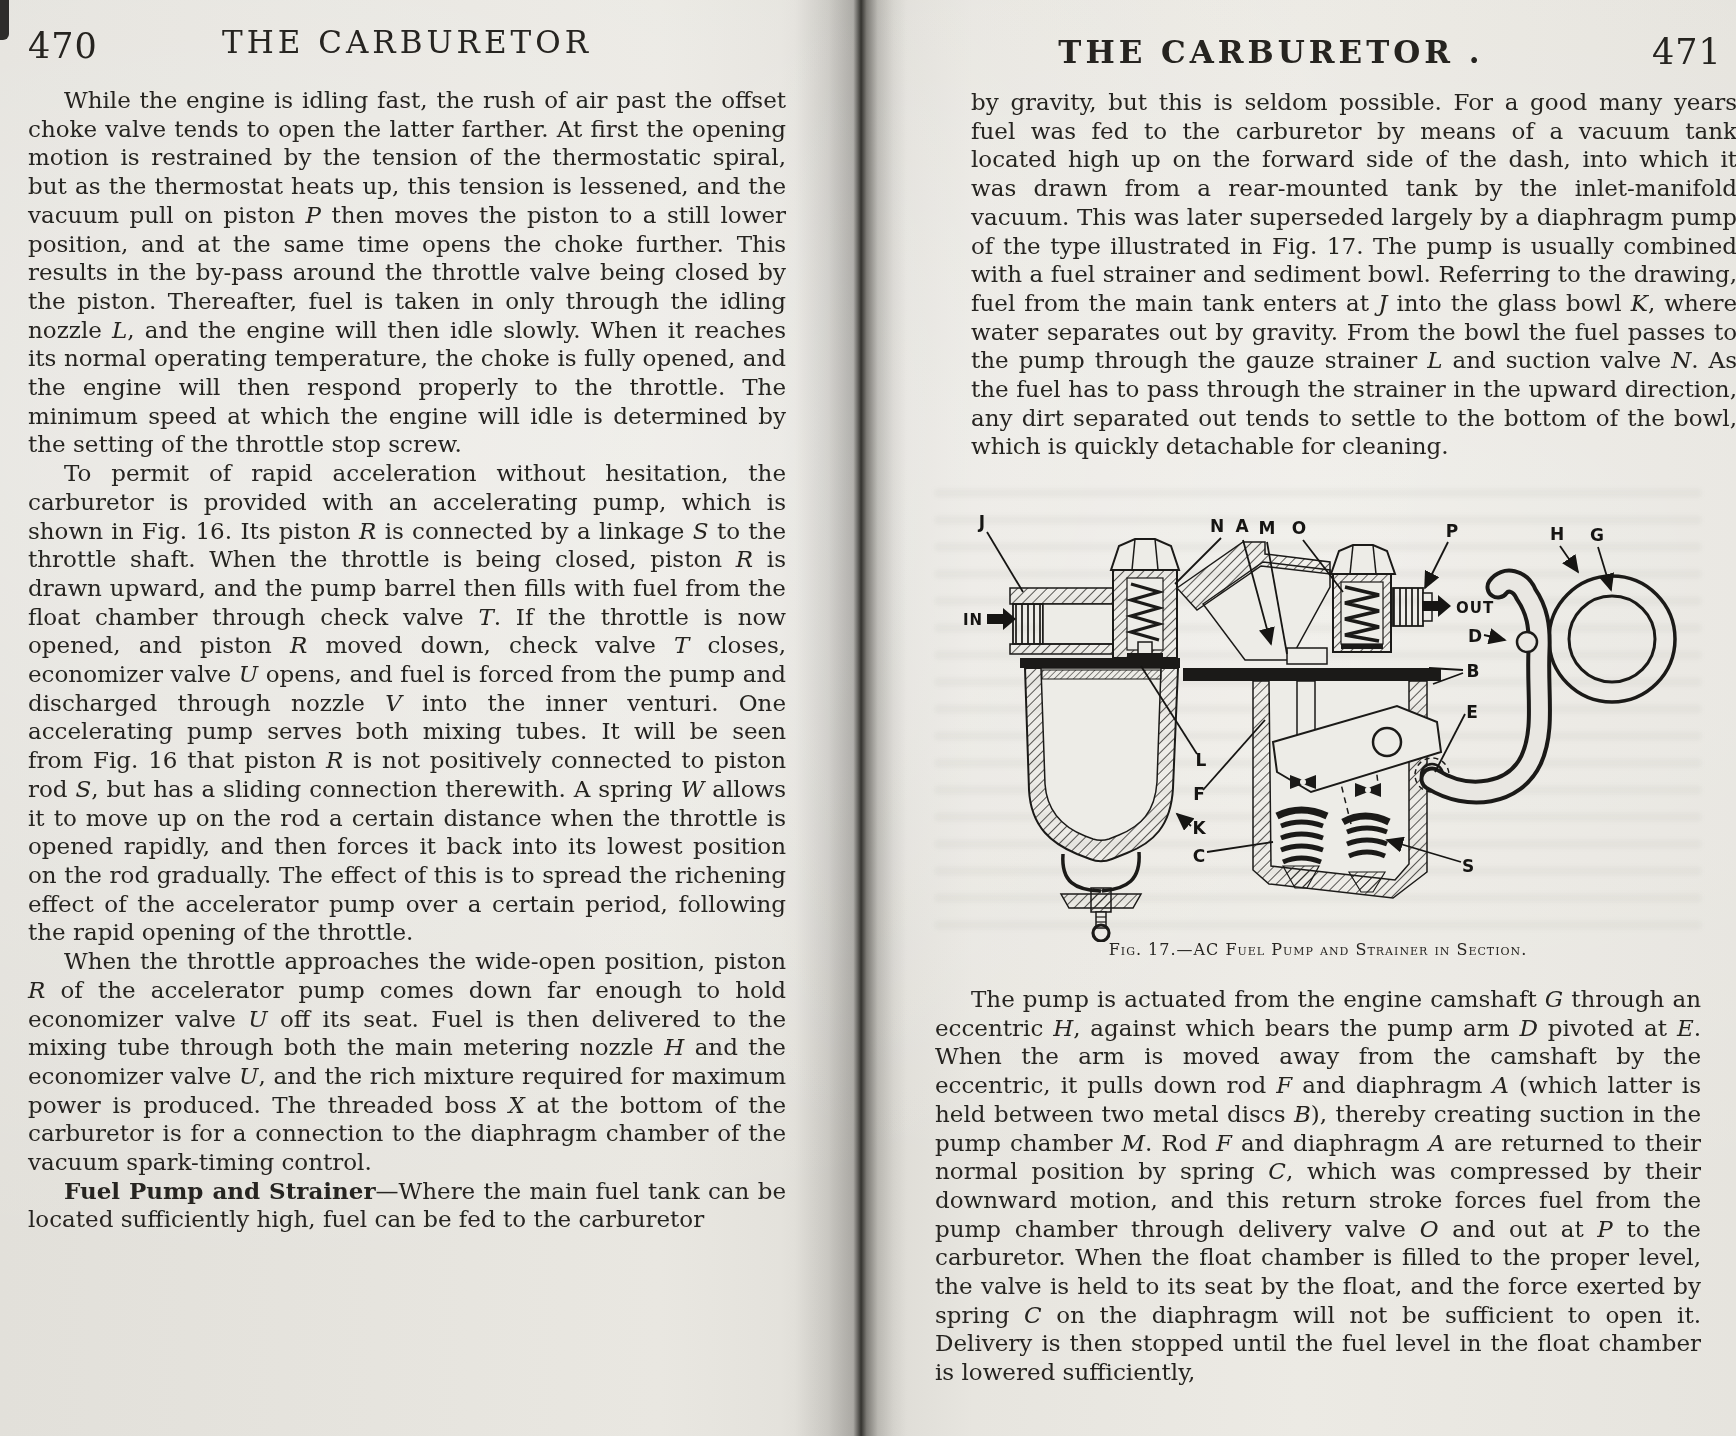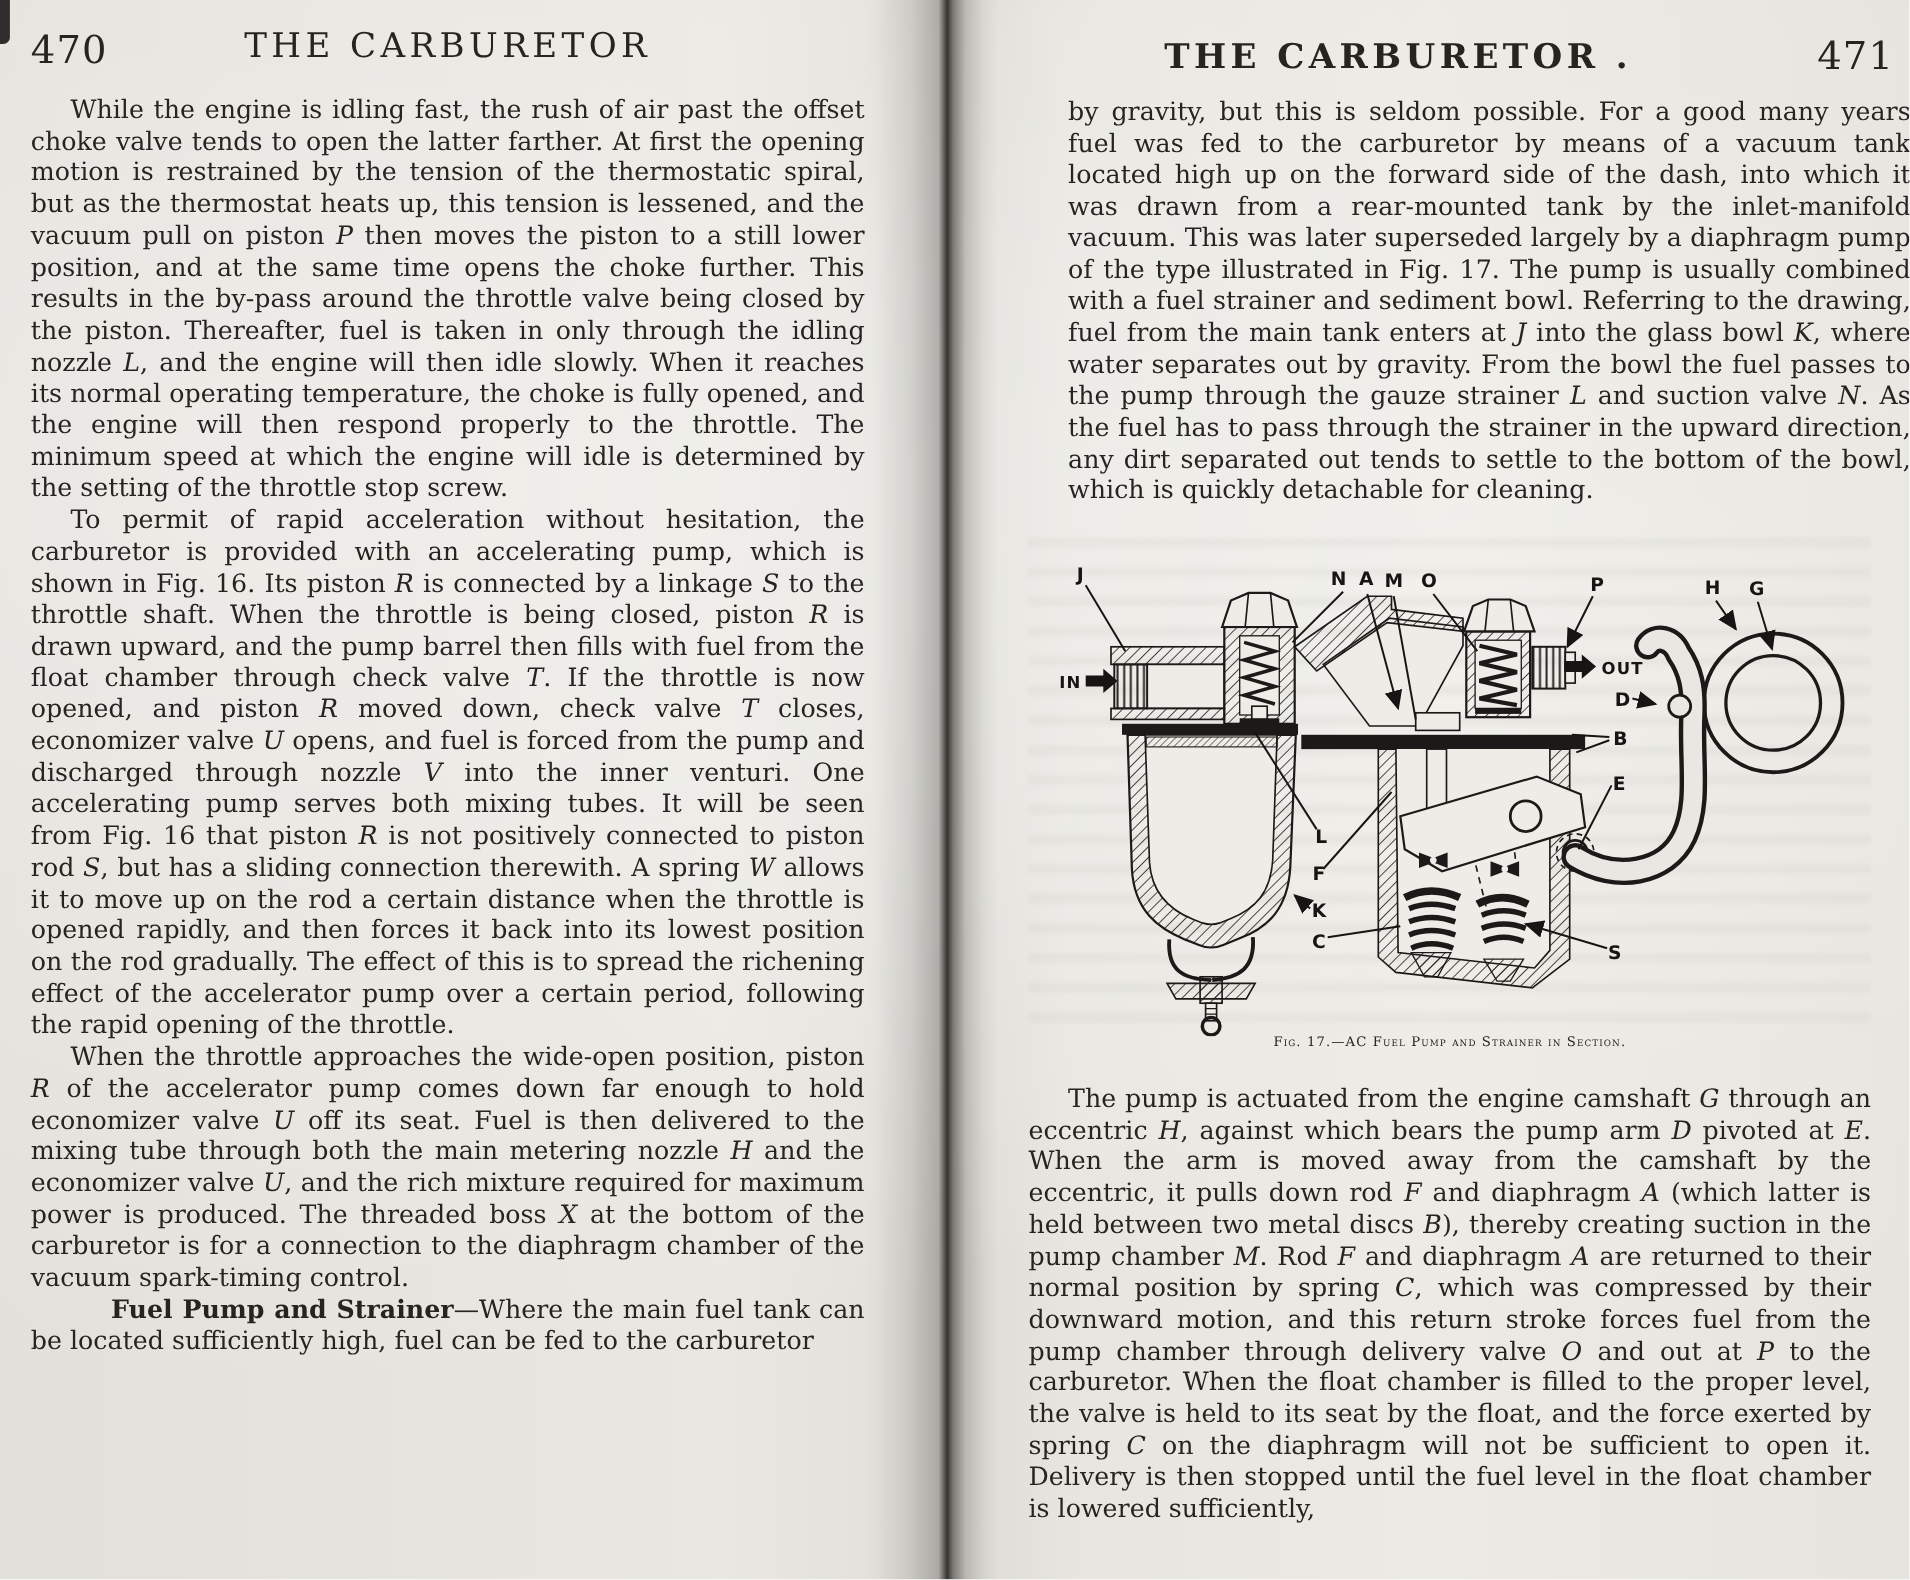--- a/index.html
+++ b/index.html
@@ -18,30 +18,30 @@
     background:linear-gradient(90deg,
       rgba(0,0,0,0) 0%, rgba(60,58,55,0.10) 30%, rgba(60,58,55,0.30) 52%,
       #34332f 59%, #7d7b76 64%, rgba(120,118,112,0.35) 74%,
       rgba(120,118,112,0.10) 88%, rgba(0,0,0,0) 100%);
   }
   .pagenum{position:absolute;font-size:35px;letter-spacing:1px;}
   .running-title{position:absolute;text-align:center;font-size:31px;letter-spacing:4px;white-space:nowrap;}
   .textcol{position:absolute;font-size:23px;line-height:28.7px;text-align:justify;}
   .textcol p{margin:0;}
   .textcol p.ind{text-indent:36px;}
-  .textcol p b{font-weight:bold;margin-left:37px;}
+  .textcol p b{font-weight:bold;}
   .figure-wrap{position:absolute;left:935px;top:492px;width:766px;height:450px;}
   .bleed{
     position:absolute;left:935px;top:470px;width:766px;height:470px;
     background:repeating-linear-gradient(180deg, rgba(0,0,0,0) 0 19px, rgba(108,112,96,0.055) 19px 27px);
     filter:blur(2px);
   }
   .fig-caption{
     position:absolute;left:935px;top:940px;width:766px;text-align:center;
-    font-size:12px;font-variant:small-caps;letter-spacing:1px;white-space:nowrap;
+    font-size:16px;font-variant:small-caps;letter-spacing:1px;white-space:nowrap;
   }
   svg text.lbl{font-family:"DejaVu Sans","Liberation Sans",sans-serif;font-weight:bold;font-size:17px;fill:#161513;}
   svg text.port{font-family:"DejaVu Sans","Liberation Sans",sans-serif;font-weight:bold;font-size:15px;fill:#161513;letter-spacing:1px;}
 </style>
 </head>
 <body>
 
 <div id="scan">
   <div class="corner-mark"></div>
   <div class="gutter"></div>

